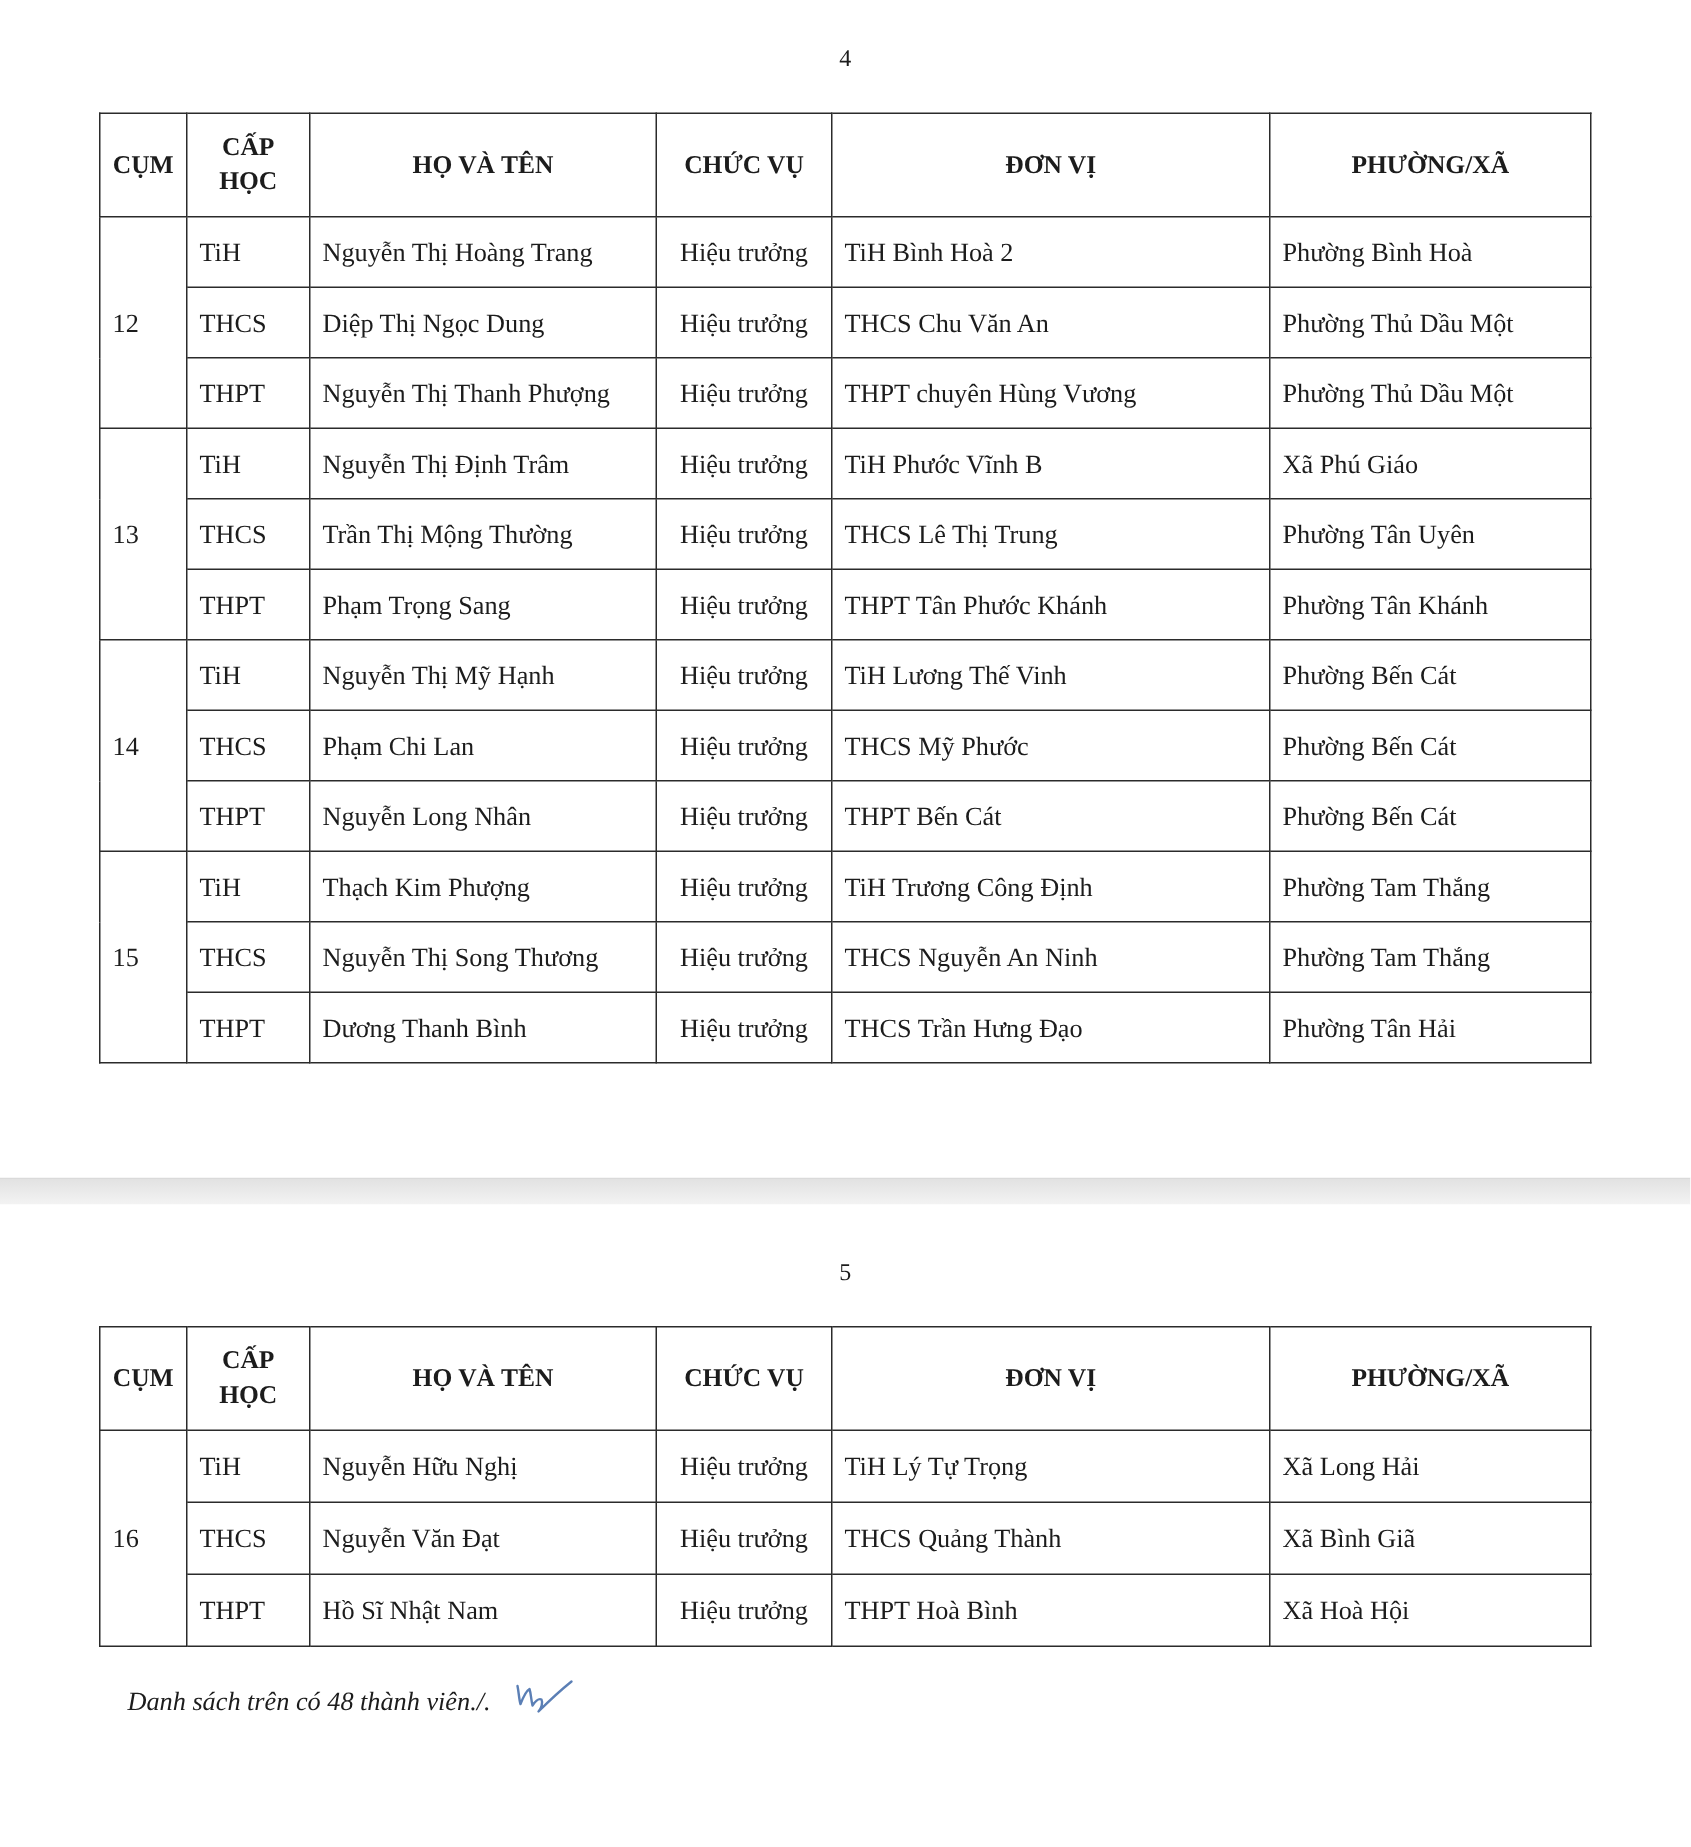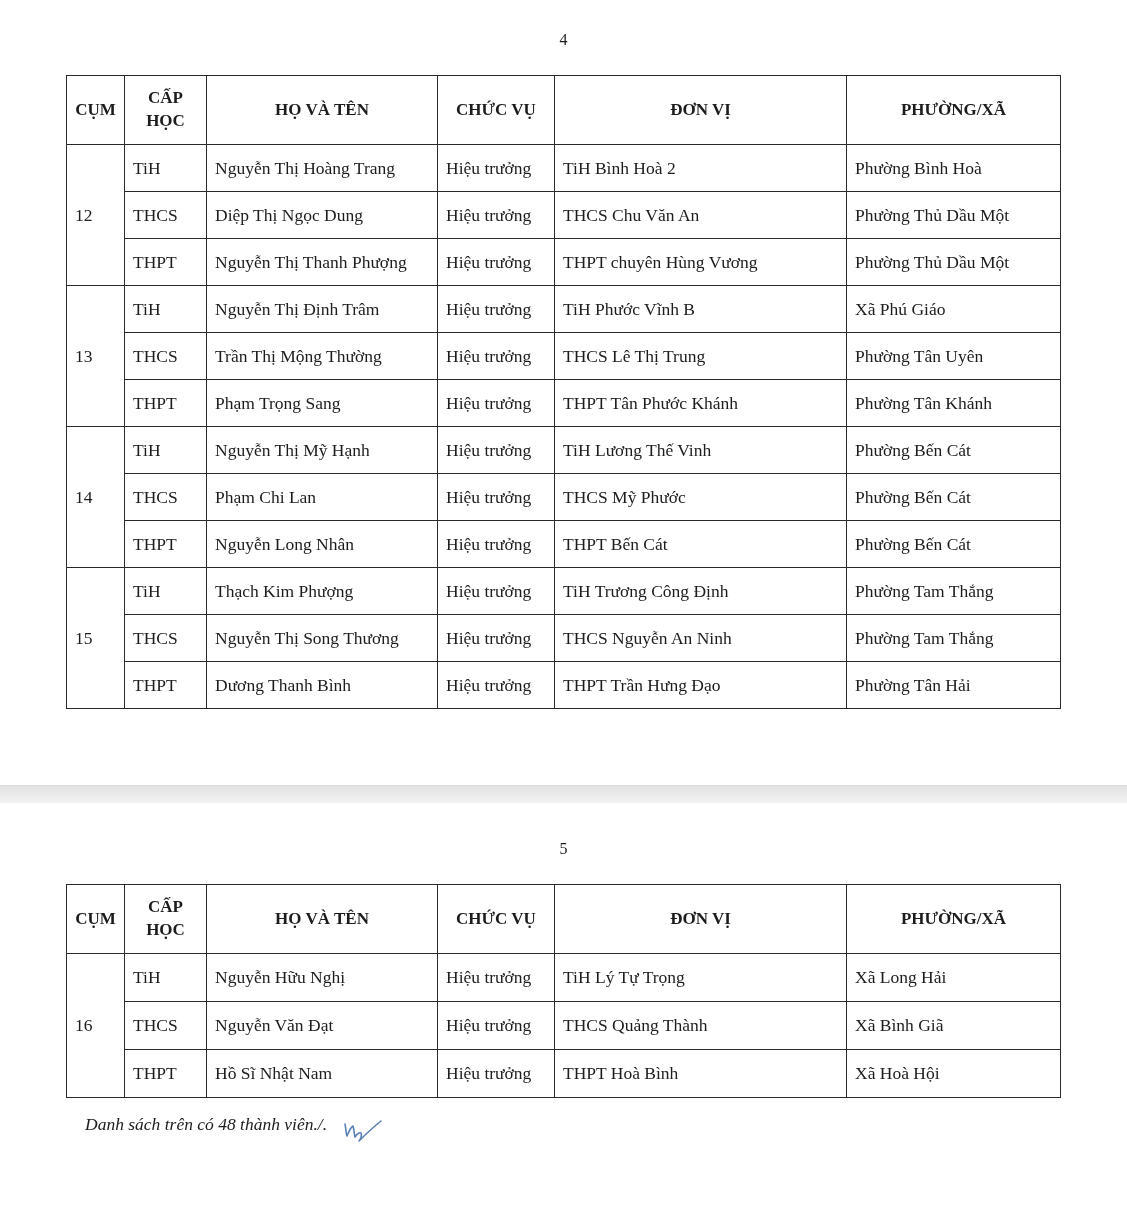--- a/index.html
+++ b/index.html
@@ -50,29 +50,29 @@
   }
   table.roster td{
     height:43px;
     font-size:17.5px;
     padding:2px 8px;
   }
   .page-4 table.roster td{height:42px;}
   td.c-cluster{text-align:left;padding:2px 2px;}
   td.c-level{padding-left:14px;}
   td.c-name{padding-left:11px;}
-  td.c-title{text-align:left;padding:2px 4px;}
+  td.c-title{text-align:center;padding:2px 4px;}
   td.c-unit{padding-left:11px;}
   td.c-ward{padding-left:11px;}
   .footnote{
     margin:16px 0 0 85px;
     font-style:italic;
     font-size:17.5px;
     display:flex;
-    align-items:flex-start;
+    align-items:center;
   }
   .signature{
     display:inline-block;
     margin-left:14px;
     margin-top:2px;
   }
 </style>
 </head>
 <body>
 
@@ -176,21 +176,21 @@
           <td class="c-level">THCS</td>
           <td class="c-name">Nguyễn Thị Song Thương</td>
           <td class="c-title">Hiệu trưởng</td>
           <td class="c-unit">THCS Nguyễn An Ninh</td>
           <td class="c-ward">Phường Tam Thắng</td>
         </tr>
         <tr>
           <td class="c-level">THPT</td>
           <td class="c-name">Dương Thanh Bình</td>
           <td class="c-title">Hiệu trưởng</td>
-          <td class="c-unit">THPT Trần Hưng Đạo</td>
+          <td class="c-unit">THCS Trần Hưng Đạo</td>
           <td class="c-ward">Phường Tân Hải</td>
         </tr>
       </tbody>
   </table>
 </div>
 
 <div class="page-separator"></div>
 
 <div class="page page-5">
   <div class="page-number">5</div>

